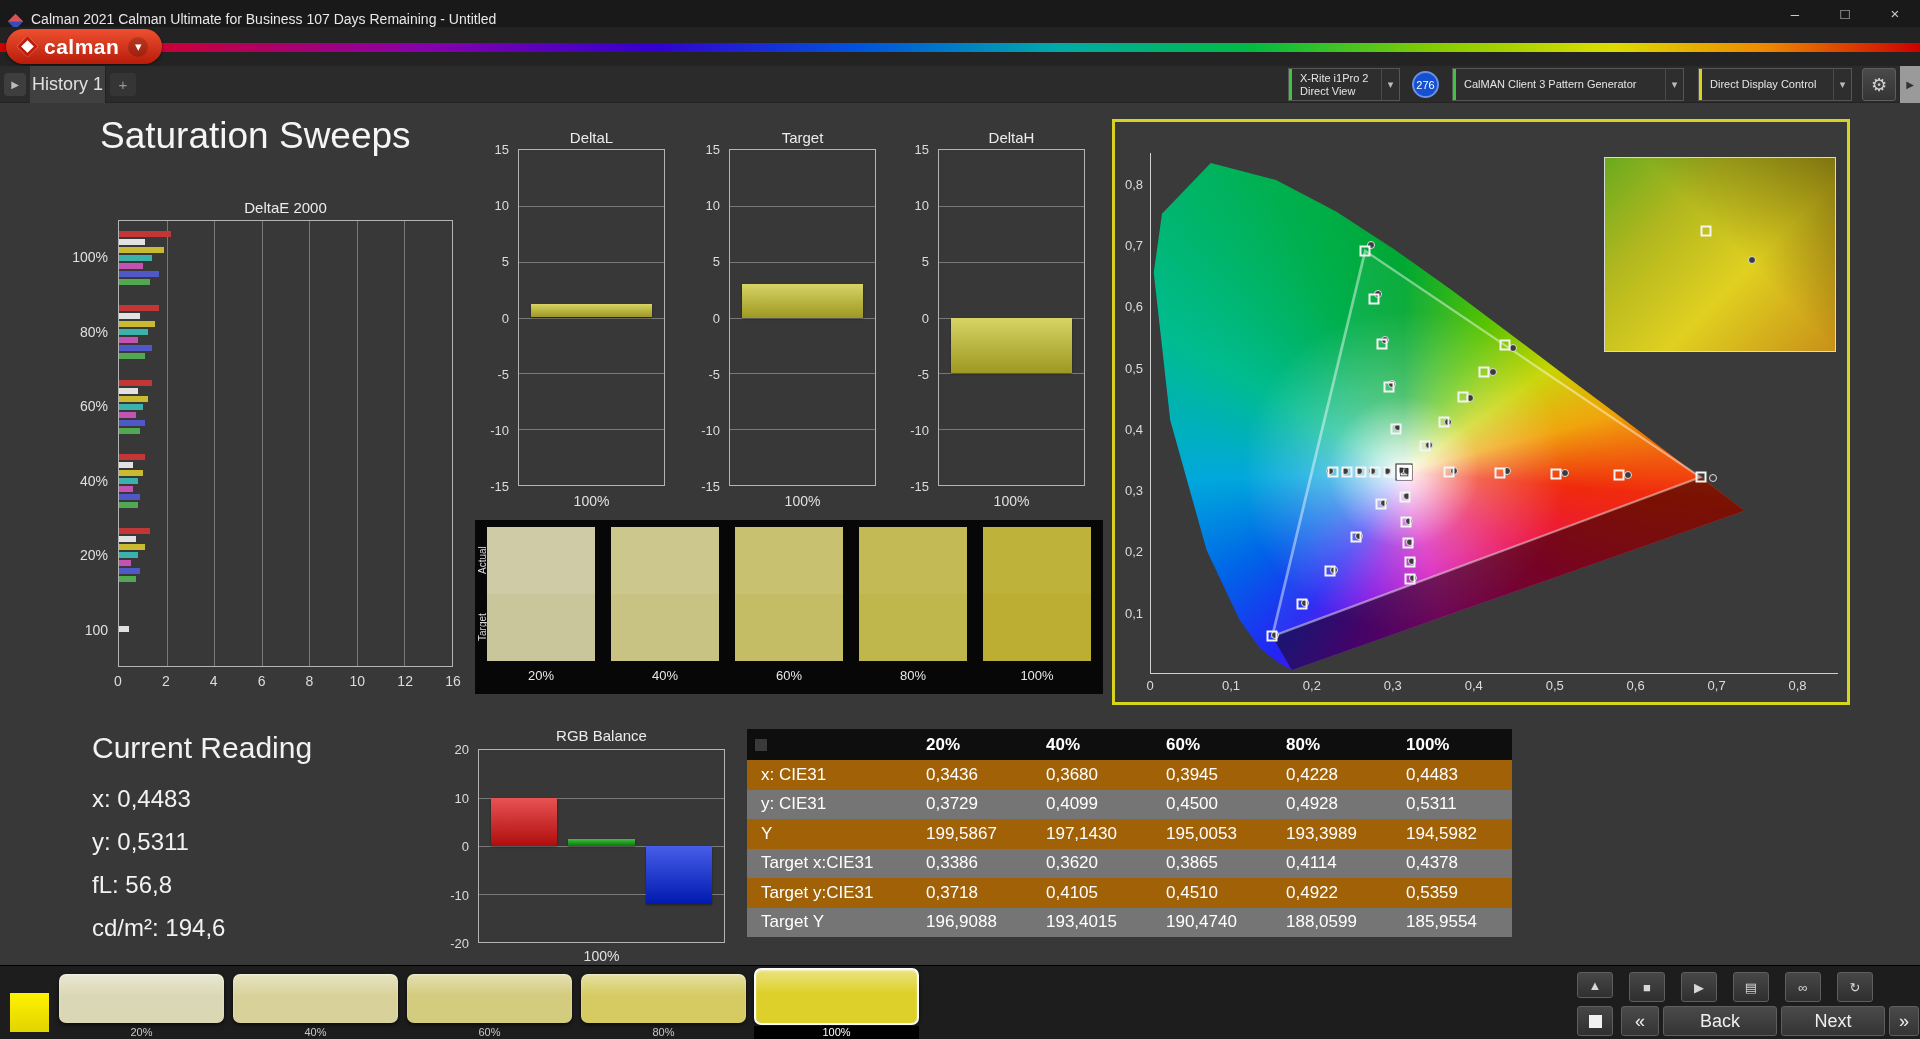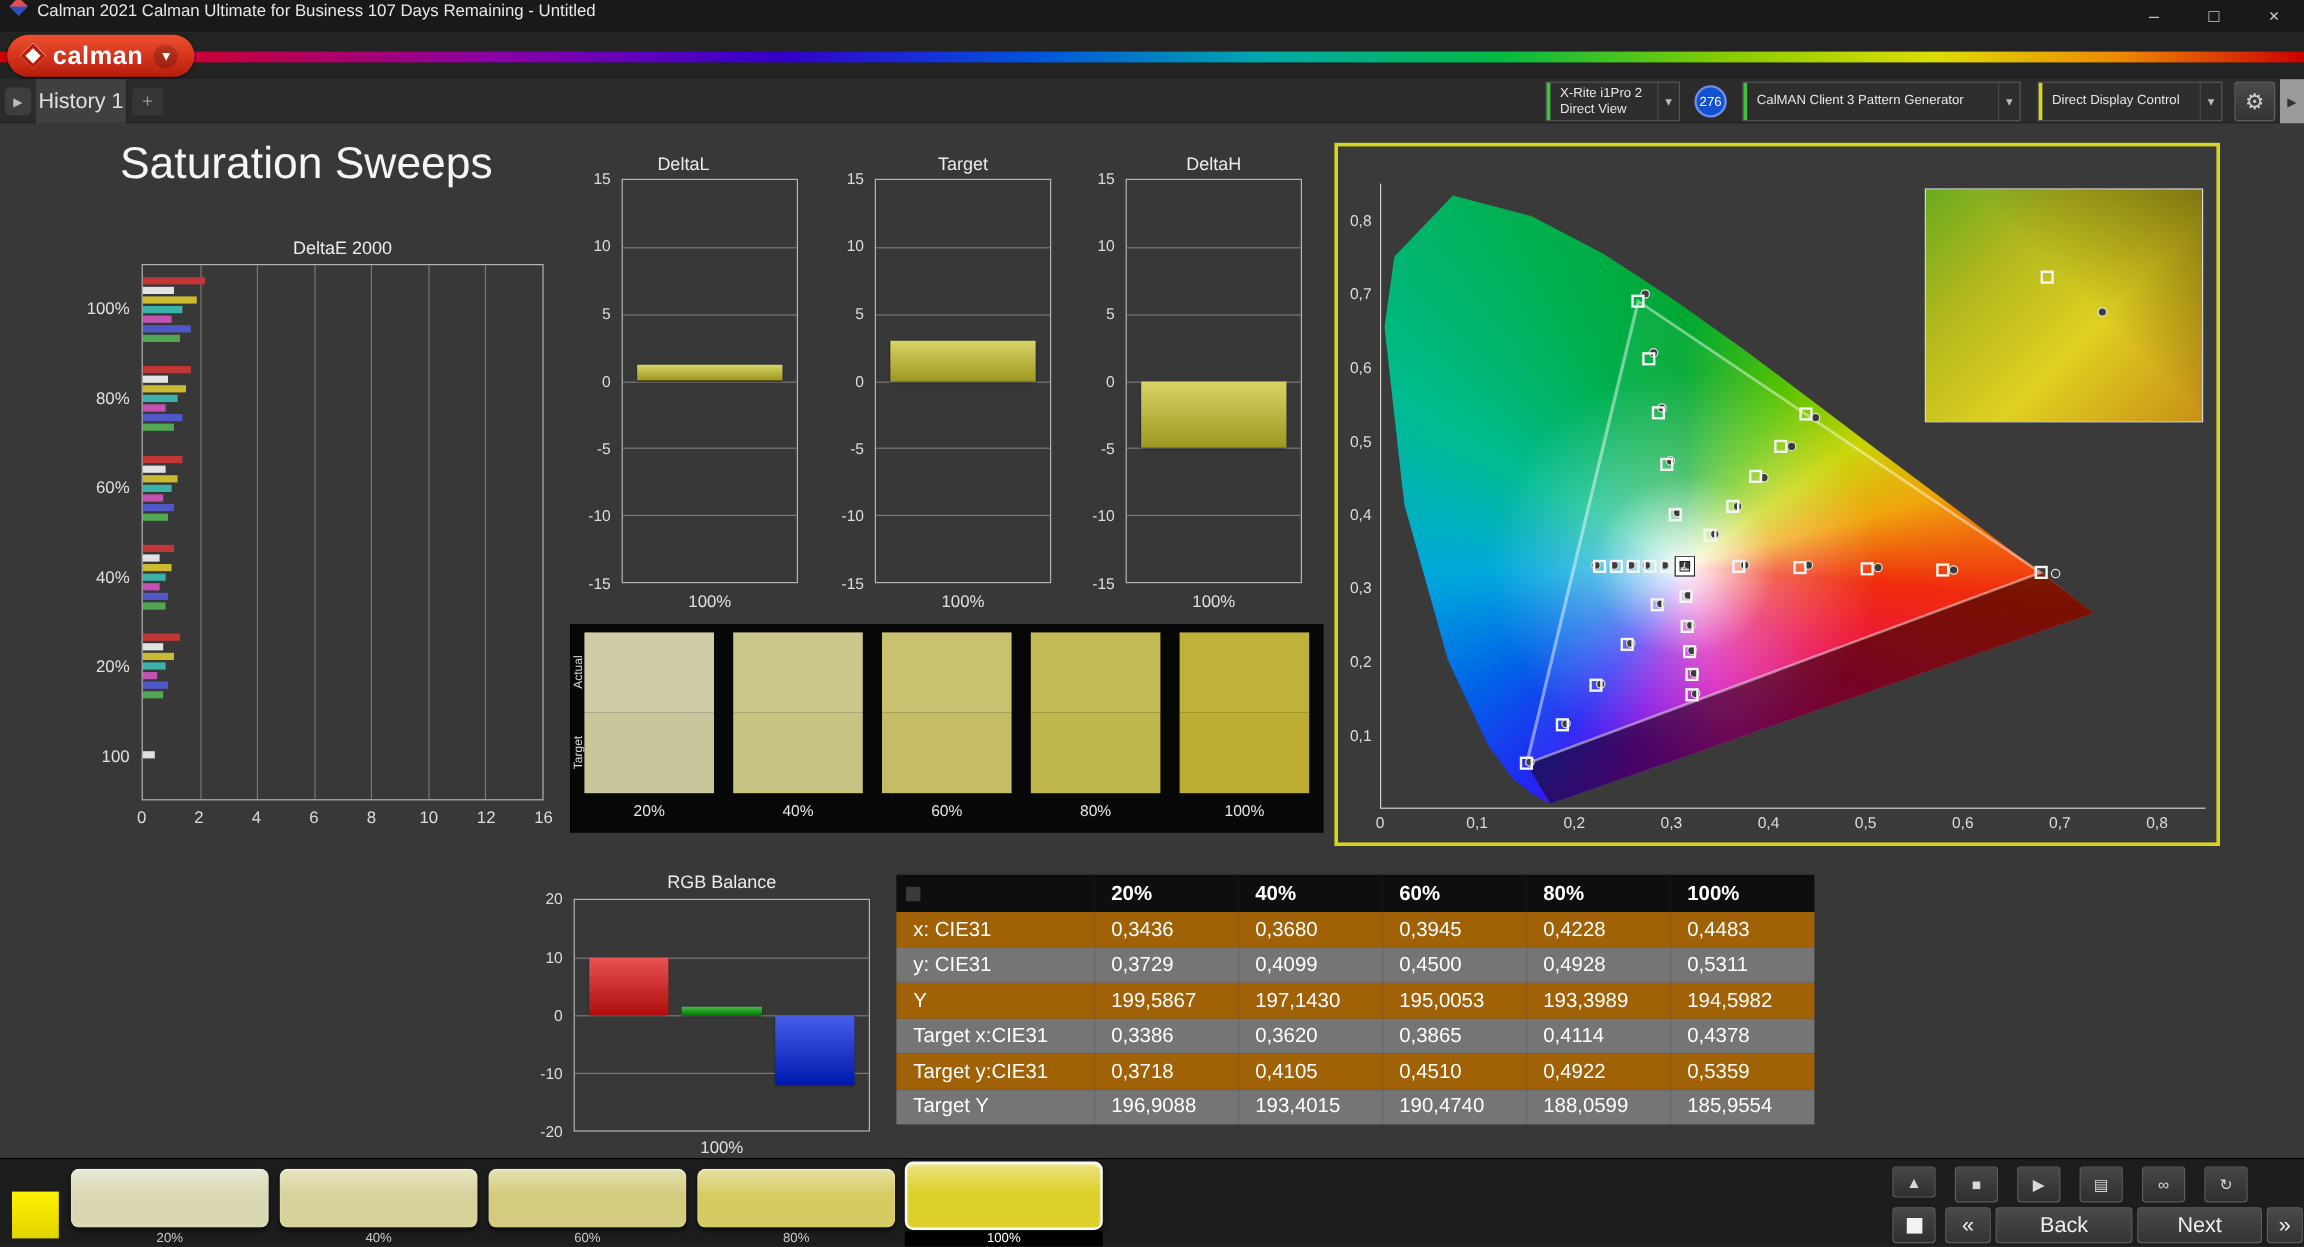--- a/index.html
+++ b/index.html
@@ -1,20 +1,20 @@
 <!DOCTYPE html>
 <html><head>
 <meta charset="utf-8">
 <style>
 *{margin:0;padding:0;box-sizing:border-box}
 body{background:#101010;font-family:"Liberation Sans",sans-serif}
 .screen{position:relative;width:1920px;height:1039px;background:#383838;overflow:hidden}
 
 
-.titlebar{position:absolute;top:0;left:0;right:0;height:27px;background:#191919;display:flex;align-items:flex-start}
+.titlebar{position:absolute;top:0;left:0;right:0;height:27px;background:#191919;display:flex;align-items:flex-end}
 .app-ico{width:11px;height:11px;transform:rotate(45deg);background:linear-gradient(135deg,#e05050 45%,#3050c0 55%);margin:0 10px}
 .tb-title{font-size:14px;color:#e8e8e8}
 .win-btns{margin-left:auto;display:flex;height:100%}
 .wbtn{width:50px;display:flex;align-items:center;justify-content:center;font-size:15px;color:#ccc}
 
 
 .header{position:absolute;top:27px;left:0;right:0;height:39px;background:#232323}
 .rainbow{position:absolute;top:16px;left:0;right:0;height:9px;background:linear-gradient(90deg,#cc0000 0%,#cc0033 8%,#8800aa 22%,#3300cc 34%,#0055dd 45%,#00aaaa 55%,#00bb44 65%,#88cc00 75%,#dddd00 84%,#ee8800 92%,#cc0000 100%)}
 .logo{position:absolute;top:2px;left:6px;height:35px;border-radius:18px;background:linear-gradient(180deg,#ef5030,#b81c0a);display:flex;align-items:center;padding:0 14px;gap:9px;box-shadow:0 1px 3px rgba(0,0,0,.6)}
 .logo-dia{width:15px;height:15px;transform:rotate(45deg);background:#fff;box-shadow:inset 0 0 0 3px #c01c0c}
@@ -214,21 +214,21 @@
         <div class="xtick" style="left: 0%;">0</div>
         <div class="xtick" style="left: 14.2857%;">2</div>
         <div class="xtick" style="left: 28.5714%;">4</div>
         <div class="xtick" style="left: 42.8571%;">6</div>
         <div class="xtick" style="left: 57.1429%;">8</div>
         <div class="xtick" style="left: 71.4286%;">10</div>
         <div class="xtick" style="left: 85.7143%;">12</div>
         <div class="xtick" style="left: 100%;">16</div>
       </div>
 
-    <div class="ctitle" style="left:496px;top:26px;width:147px">DeltaL</div>
+    <div class="ctitle" style="left:518px;top:26px;width:147px">DeltaL</div>
     <div class="yticks" id="dL-yticks" style="left:470px;top:46px;width:44px;height:337px">
         <div class="vytick" style="top: 0%;">15</div>
         <div class="vytick" style="top: 16.6667%;">10</div>
         <div class="vytick" style="top: 33.3333%;">5</div>
         <div class="vytick" style="top: 50%;">0</div>
         <div class="vytick" style="top: 66.6667%;">-5</div>
         <div class="vytick" style="top: 83.3333%;">-10</div>
         <div class="vytick" style="top: 100%;">-15</div>
       </div>
     <div class="plot" id="dL-plot" style="left:518px;top:46px;width:147px;height:337px">
@@ -408,20 +408,27 @@
           <div class="cxtick" style="left: 70.5882%;">0,6</div>
           <div class="cxtick" style="left: 82.3529%;">0,7</div>
           <div class="cxtick" style="left: 94.1176%;">0,8</div>
         </div>
       <div id="cie-inset">
           <div class="m-square" style="left: 44%; top: 38%;"></div>
           <div class="m-circle" style="left: 64%; top: 53%;"></div>
         </div>
     </div>
 
+    <div class="cr">
+      <div class="cr-title">Current Reading</div>
+      <div class="cr-line">x: 0,4483</div>
+      <div class="cr-line">y: 0,5311</div>
+      <div class="cr-line">fL: 56,8</div>
+      <div class="cr-line">cd/m²: 194,6</div>
+    </div>
 
     <div class="ctitle" style="left:478px;top:624px;width:247px">RGB Balance</div>
     <div class="yticks" id="rgb-yticks" style="left:430px;top:646px;width:44px;height:194px">
         <div class="vytick" style="top: 0%;">20</div>
         <div class="vytick" style="top: 25%;">10</div>
         <div class="vytick" style="top: 50%;">0</div>
         <div class="vytick" style="top: 75%;">-10</div>
         <div class="vytick" style="top: 100%;">-20</div>
       </div>
     <div class="plot" id="rgb-plot" style="left:478px;top:646px;width:247px;height:194px">

